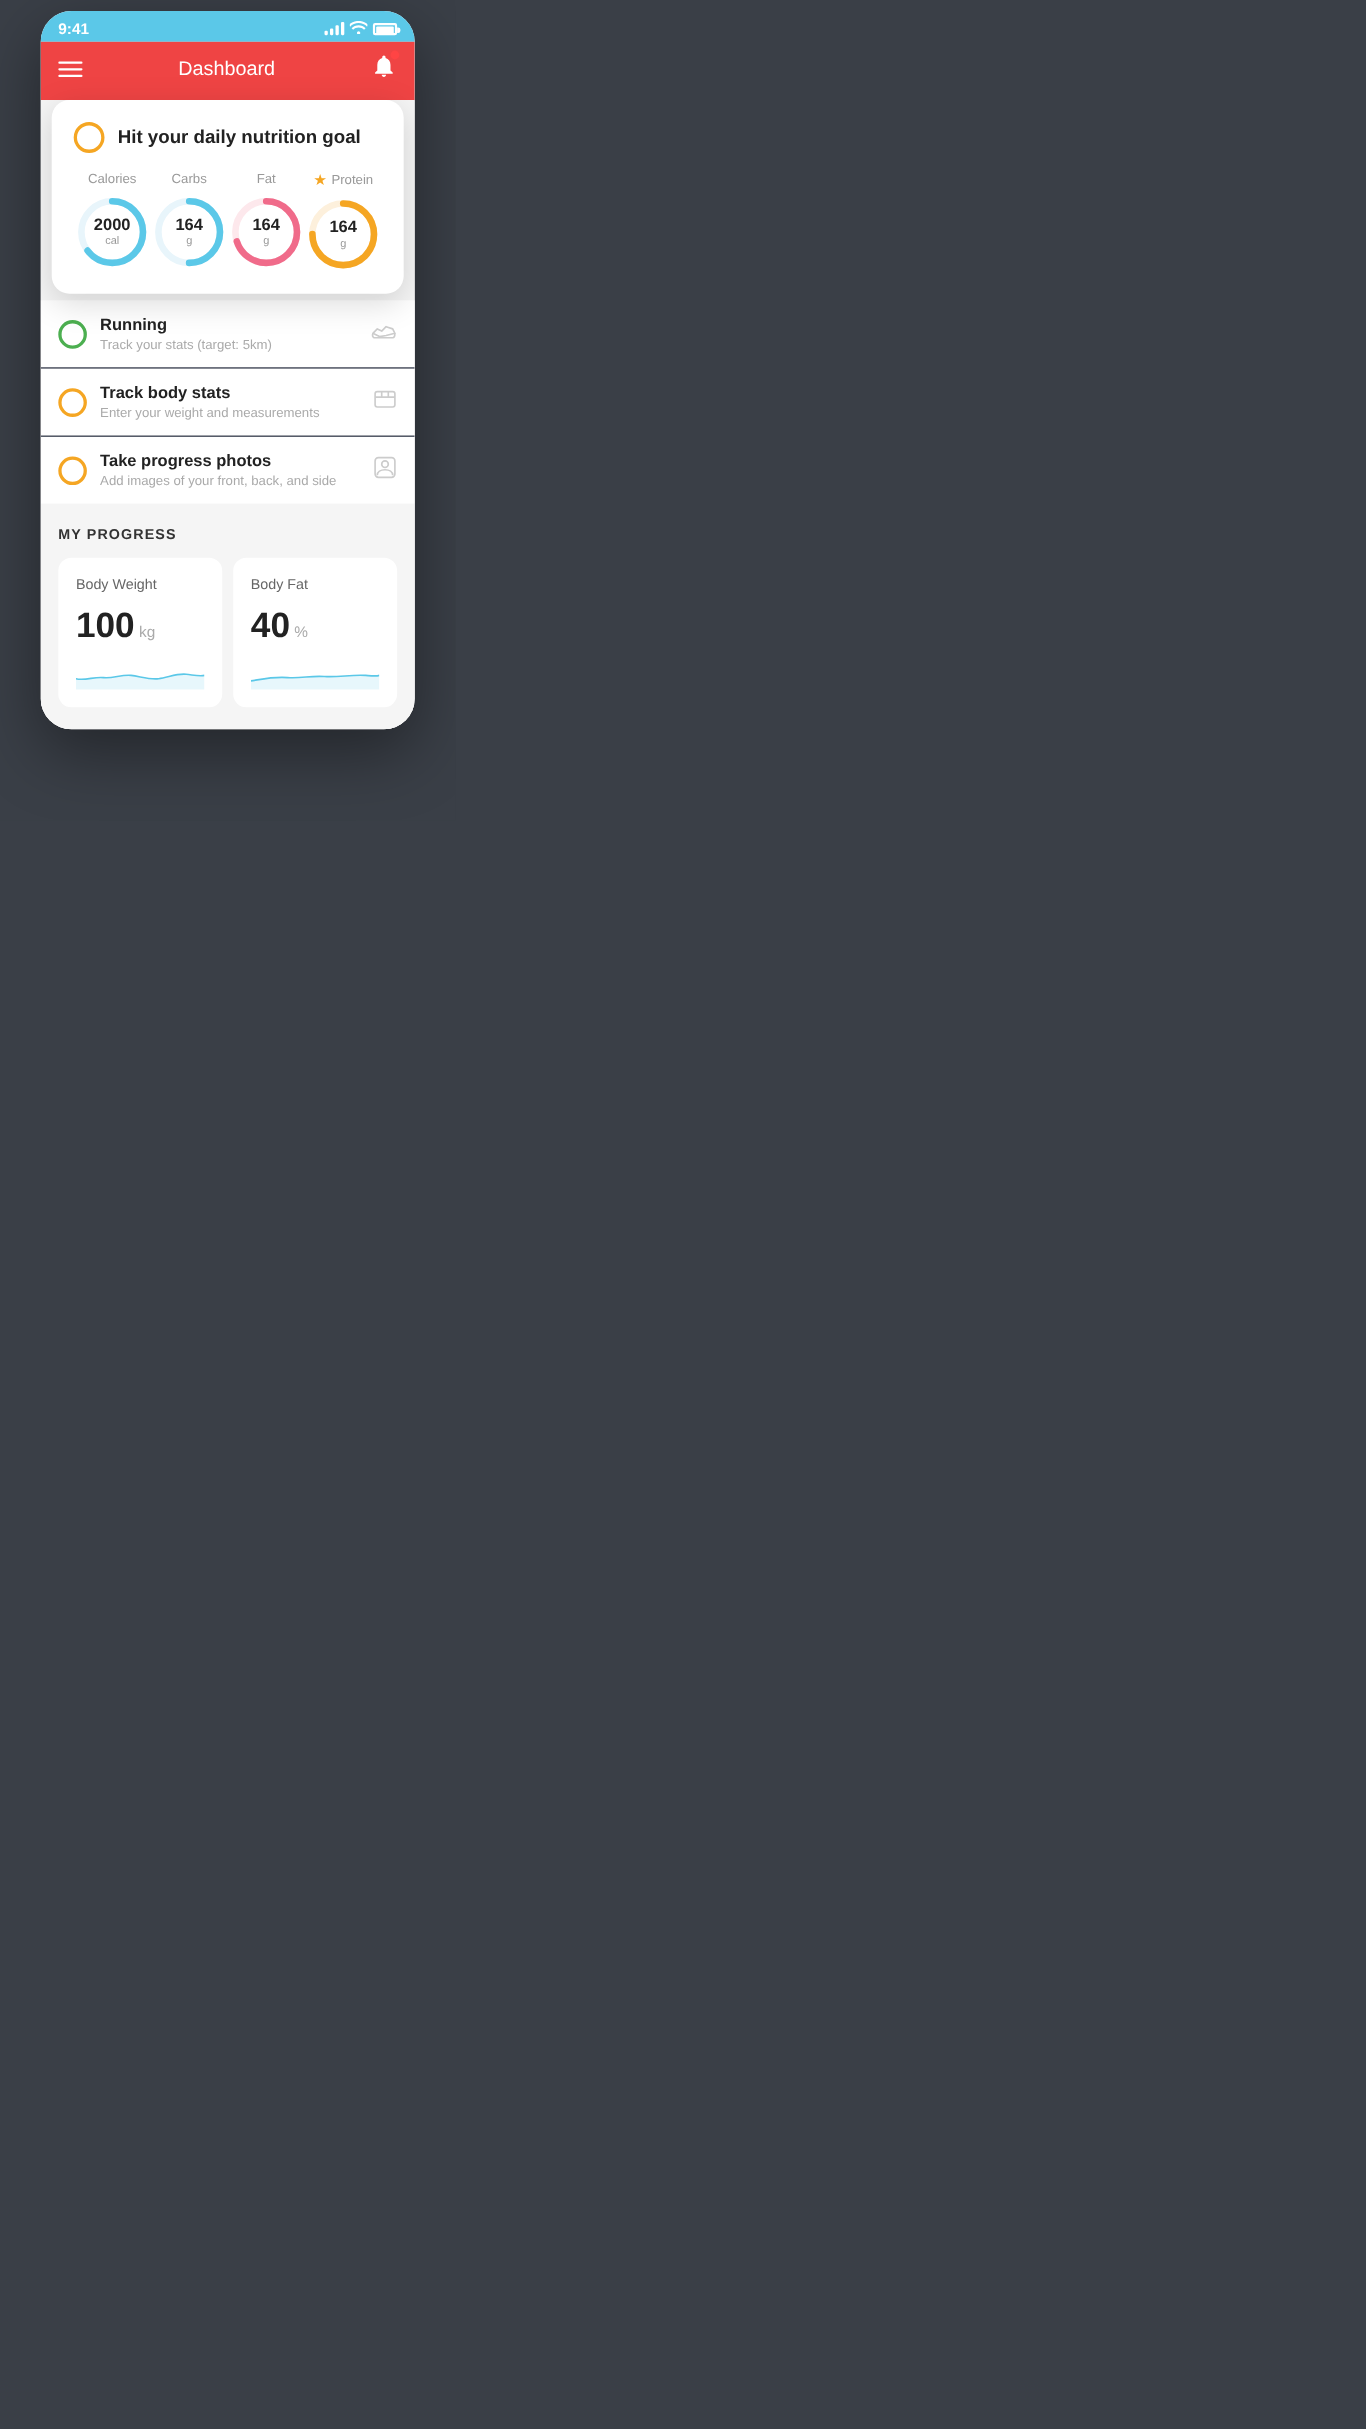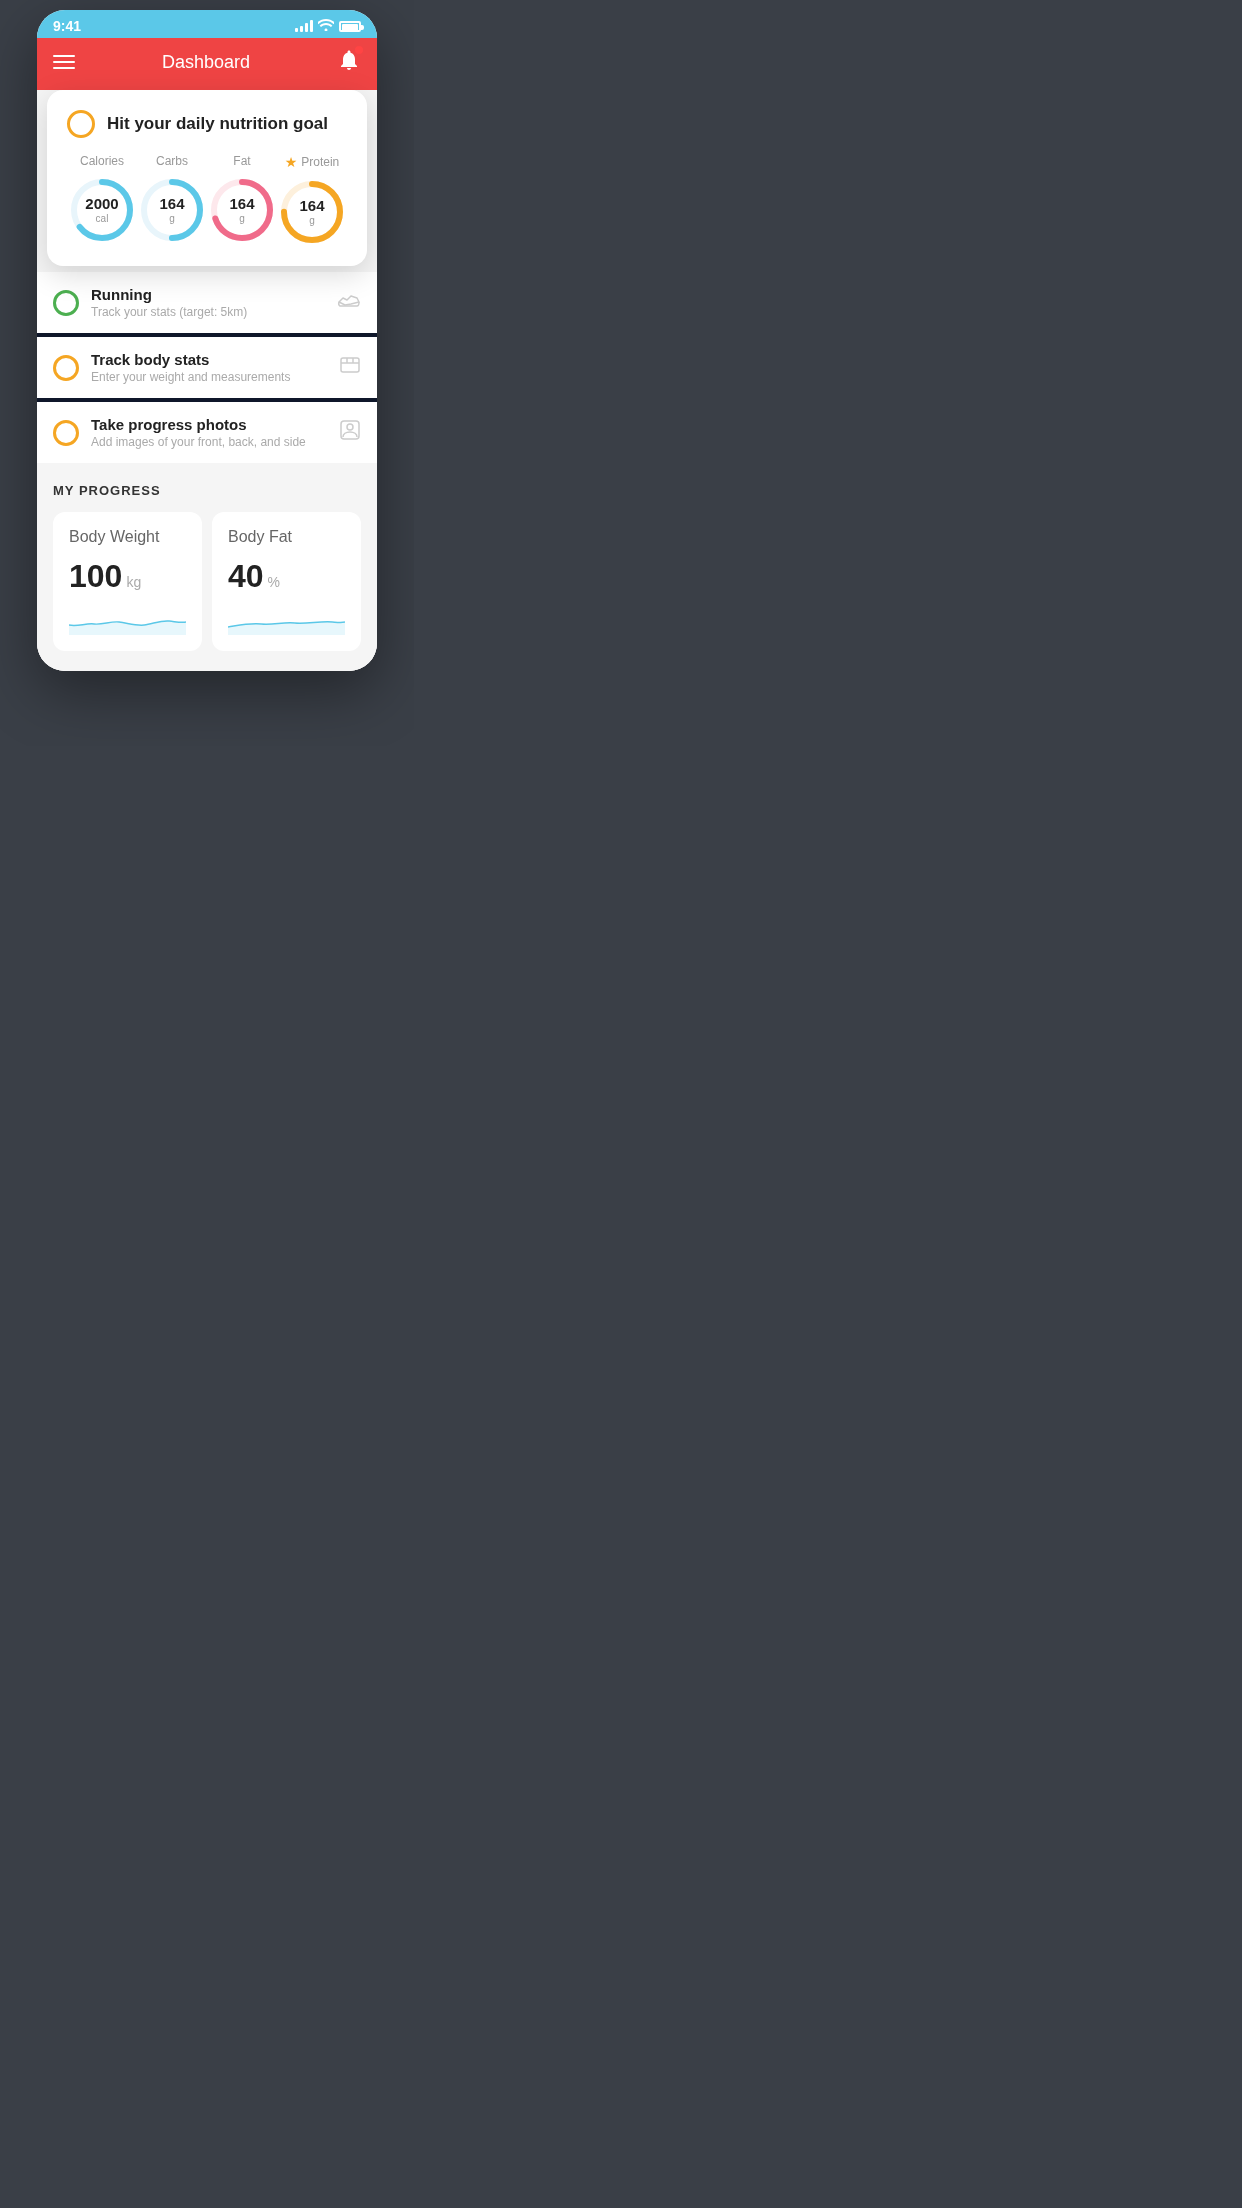--- a/index.html
+++ b/index.html
@@ -254,21 +254,21 @@
 
     
     .todo-list {
       background: #ffffff;
       margin-top: 6px;
     }
     .todo-item {
       display: flex;
       align-items: center;
       padding: 14px 16px;
-      border-bottom: 4px solid #0f172a;
+      border-bottom: 1px solid #0f172a;
       gap: 12px;
     }
     .todo-item:last-child {
       border-bottom: none;
     }
     .todo-circle-green {
       width: 26px;
       height: 26px;
       border: 3px solid #4caf50;
       border-radius: 50%;
@@ -317,21 +317,21 @@
       padding-bottom: 20px;
     }
     .progress-card {
       flex: 1;
       background: #ffffff;
       border-radius: 12px;
       padding: 16px;
       overflow: hidden;
     }
     .progress-card-title {
-      font-size: 16px;
+      font-size: 13px;
       color: #666666;
       margin-bottom: 12px;
       font-weight: 500;
     }
     .progress-value {
       display: flex;
       align-items: baseline;
       gap: 4px;
       margin-bottom: 10px;
     }

